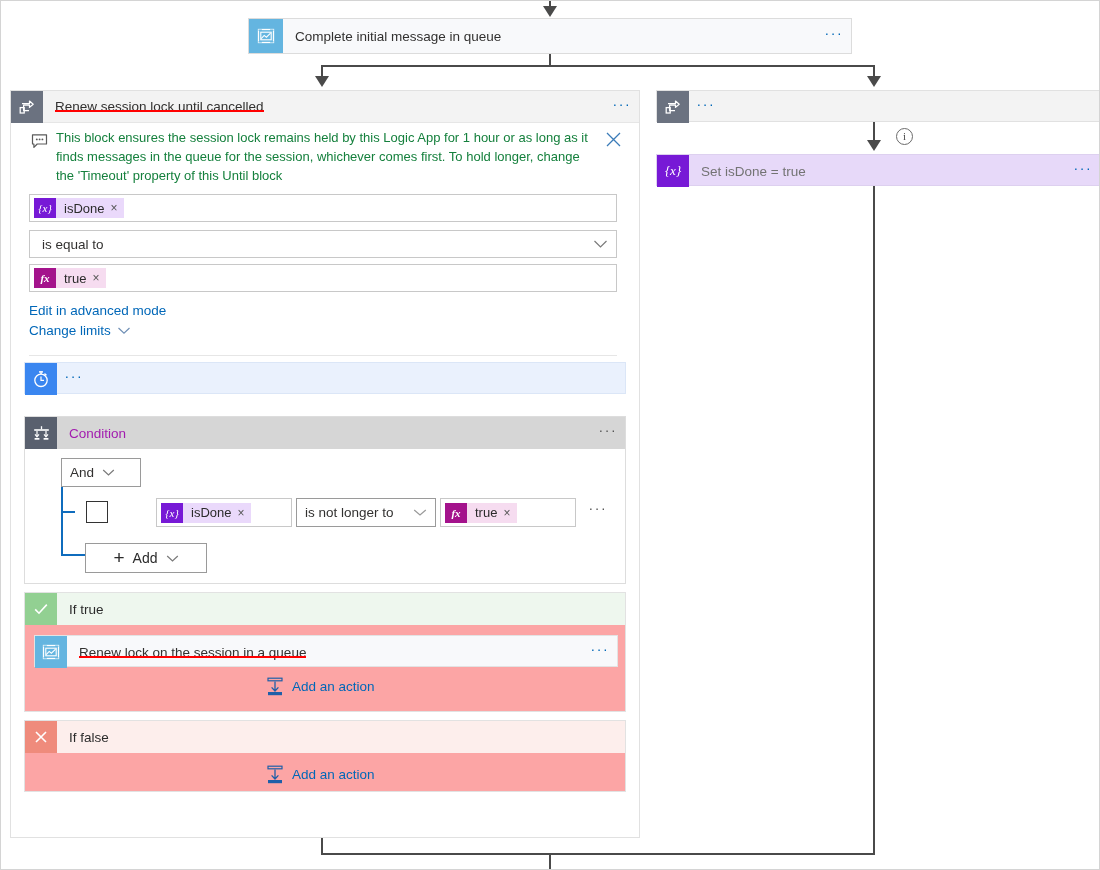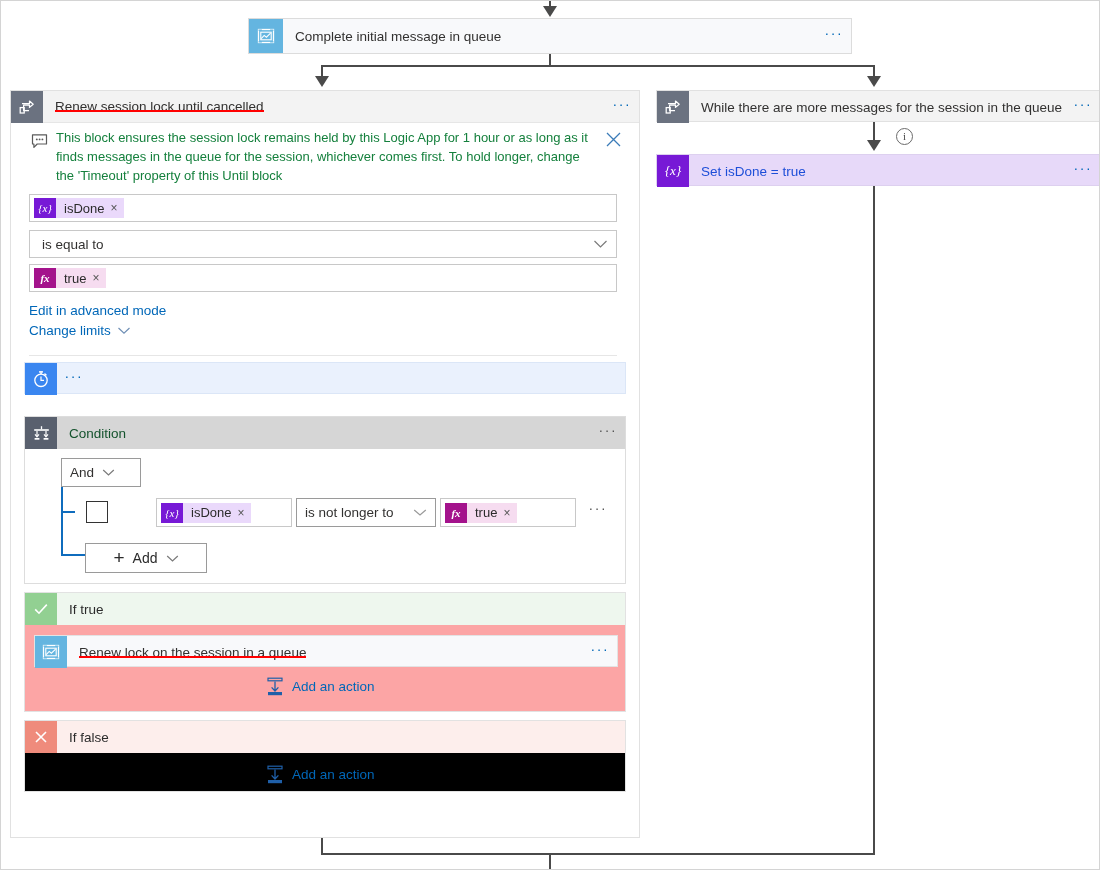--- a/index.html
+++ b/index.html
@@ -114,21 +114,21 @@
     border-right: none;
   }
 
   #set-isdone {
     left: 656px; top: 154px; width: 444px; height: 32px;
     background: #e7d9f9;
     border: 1px solid #ddd0ef;
     border-right: none;
   }
   #set-isdone .card-icon { background: #7719d6; }
-  #set-isdone .card-title { color: #1d4ed8; }
+  #set-isdone .card-title { color: #737373; }
 
   
   .comment-row {
     position: absolute;
     left: 11px; top: 33px; width: 608px;
     display: flex;
     align-items: flex-start;
     padding: 4px 0 0 0;
   }
   .comment-icon {
@@ -221,21 +221,21 @@
 
   
   #condition-block {
     left: 24px; top: 416px; width: 602px; height: 168px;
     background: #ffffff;
     border: 1px solid #dddddd;
   }
   #condition-block > .card-header {
     background: #d6d6d6;
   }
-  #condition-block .card-title { color: #14532d; }
+  #condition-block .card-title { color: #a21caf; }
   #condition-block .ellipsis { color: #555; }
 
   .cond-dropdown {
     position: absolute;
     box-sizing: border-box;
     background: #ffffff;
     border: 1px solid #9a9a9a;
     height: 28px;
     display: flex;
     align-items: center;
@@ -289,21 +289,21 @@
     display: flex; align-items: center; justify-content: center;
   }
   .branch-head .blabel {
     padding-left: 12px;
     font-size: 13.5px;
     color: #2b2b2b;
   }
   #if-true { left: 24px; top: 592px; width: 602px; height: 120px; background:#fca5a5; }
   #if-true .branch-head { background: #eef7ee; }
   #if-true .bicon { background: #92d092; }
-  #if-false { left: 24px; top: 720px; width: 602px; height: 72px; background:#000000; }
+  #if-false { left: 24px; top: 720px; width: 602px; height: 72px; background:#fca5a5; }
   #if-false .branch-head { background: #fdeeec; }
   #if-false .bicon { background: #ef8b7c; }
 
   #renew-lock {
     position: absolute;
     left: 9px; top: 42px; width: 584px; height: 32px;
     box-sizing: border-box;
     background: #f8f9fb;
     border: 1px solid #e3e3e3;
   }
@@ -622,21 +622,20 @@
   </div>
 
   <div class="card" id="while-block">
     <div class="card-header">
       <div class="card-icon slate-icon">
         <svg width="18" height="18" viewBox="0 0 18 18">
           <path d="M4 5.5 H11.5 V3 L15.2 6.2 L11.5 9.4 V7 H5.6 V12.6 H11" fill="none" stroke="#ffffff" stroke-width="1.25" stroke-linejoin="round"></path>
           <rect x="2.2" y="9.6" width="4" height="5.4" fill="none" stroke="#ffffff" stroke-width="1.25"></rect>
         </svg>
       </div>
-      <div class="card-title">While there are more messages for the session in the queue</div>
       <div class="ellipsis">···</div>
     </div>
   </div>
 
   <div class="card" id="set-isdone">
     <div class="card-header">
       <div class="card-icon">
         <span style="color:#ffffff; font-size:13px; font-style:italic; font-family:'Liberation Serif',serif;">{x}</span>
       </div>
       <div class="card-title">Set isDone = true</div>

